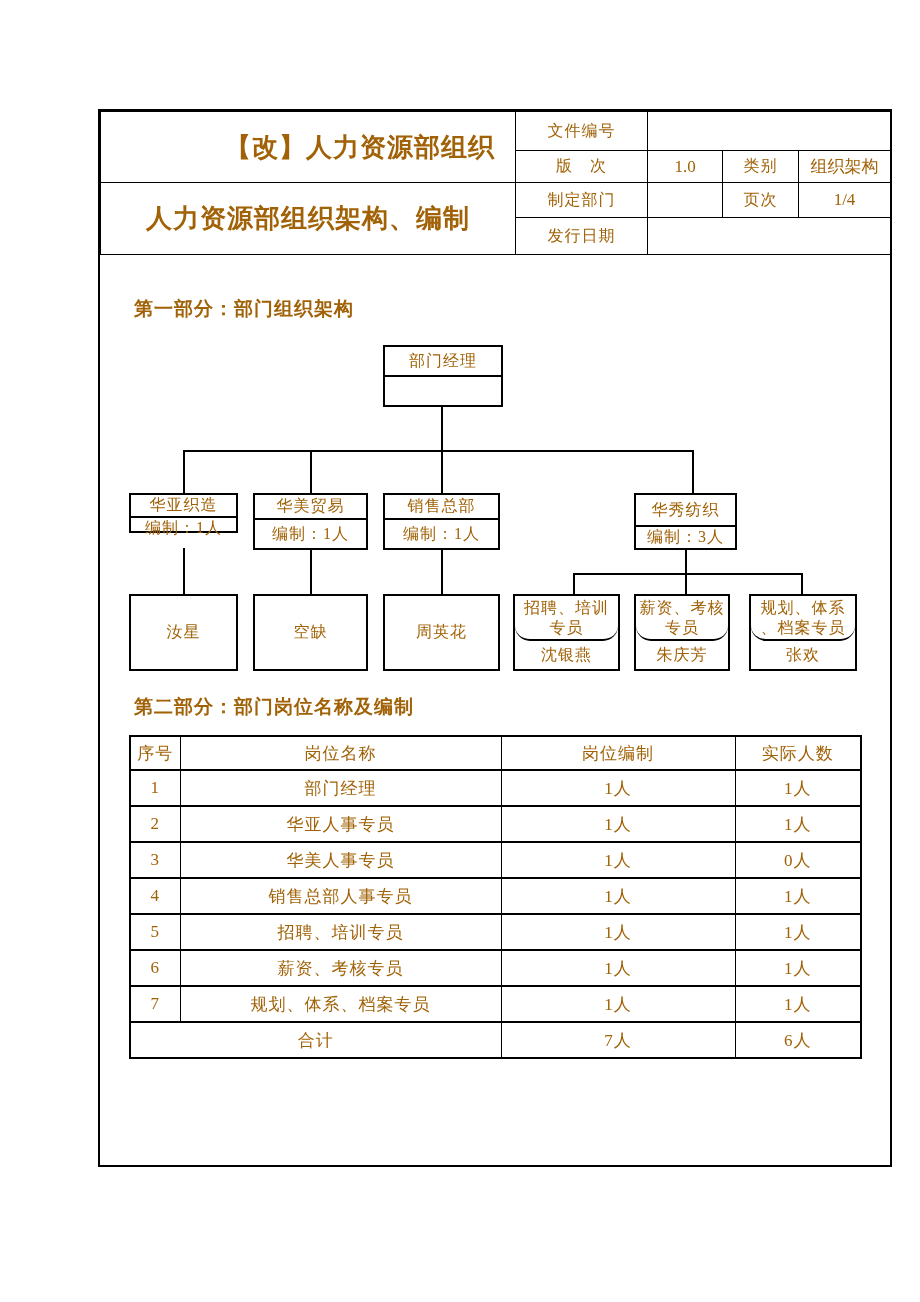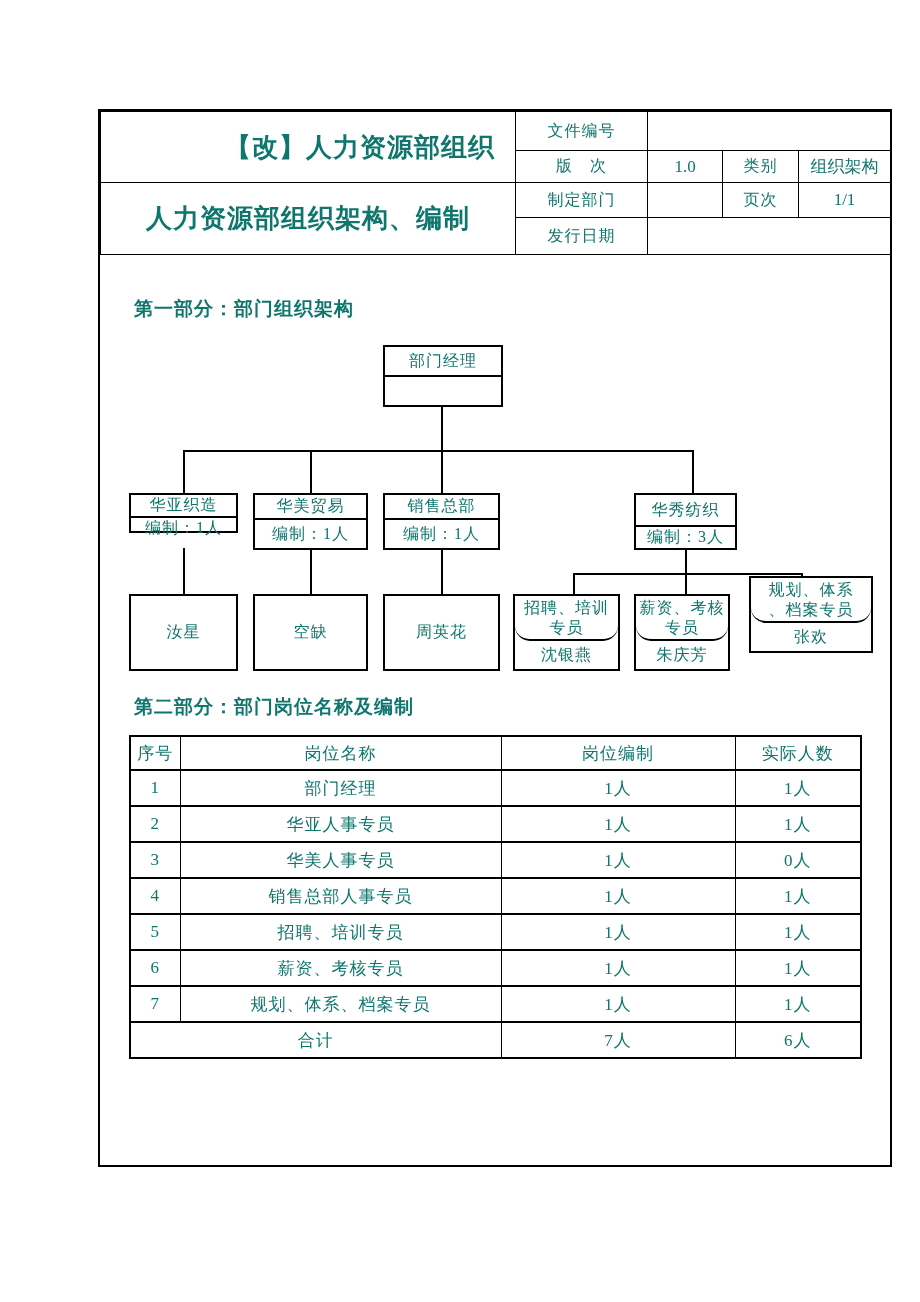--- a/index.html
+++ b/index.html
@@ -3,21 +3,21 @@
 <meta charset="utf-8">
 <style>
   * { box-sizing: border-box; }
   html, body { margin: 0; padding: 0; background: #fff; }
   .page {
     position: relative;
     width: 920px;
     height: 1302px;
     background: #ffffff;
     font-family: "Liberation Serif", "DejaVu Serif", serif;
-    color: #0f766e;
+    color: #a16207;
     overflow: hidden;
   }
   
   .doc {
     position: absolute;
     left: 98px;
     top: 109px;
     width: 794px;
     height: 1058px;
     border: 2px solid #000;
@@ -131,21 +131,21 @@
         <td class="hdr-label">版　次</td>
         <td class="hdr-value">1.0</td>
         <td class="hdr-label">类别</td>
         <td class="hdr-value">组织架构</td>
       </tr>
       <tr style="height:35px">
         <td rowspan="2" class="doc-title-2">人力资源部组织架构、编制</td>
         <td class="hdr-label">制定部门</td>
         <td class="hdr-value"></td>
         <td class="hdr-label">页次</td>
-        <td class="hdr-value">1/1</td>
+        <td class="hdr-value">1/4</td>
       </tr>
       <tr style="height:37px">
         <td class="hdr-label">发行日期</td>
         <td colspan="3" class="hdr-value"></td>
       </tr>
     </tbody>
       </table>
 
     <div class="section-title" style="left:34px; top:185px">第一部分：部门组织架构</div>
 
@@ -199,21 +199,21 @@
     <div class="node" style="left:413px; top:483px; width:107px; height:77px">
       <div class="cell divided pre" style="height:45px">招聘、培训
 专员</div>
       <div class="cell grow">沈银燕</div>
     </div>
     <div class="node" style="left:534px; top:483px; width:96px; height:77px">
       <div class="cell divided pre" style="height:45px">薪资、考核
 专员</div>
       <div class="cell grow">朱庆芳</div>
     </div>
-    <div class="node" style="left:649px; top:465px; width:124px; height:77px">
+    <div class="node" style="left:649px; top:483px; width:108px; height:77px">
       <div class="cell divided pre" style="height:45px">规划、体系
 、档案专员</div>
       <div class="cell grow">张欢</div>
     </div>
 
     <div class="section-title" style="left:34px; top:583px">第二部分：部门岗位名称及编制</div>
 
     <table class="pos-table" style="left:29px; top:624px">
       <colgroup>
         <col style="width:50px">

